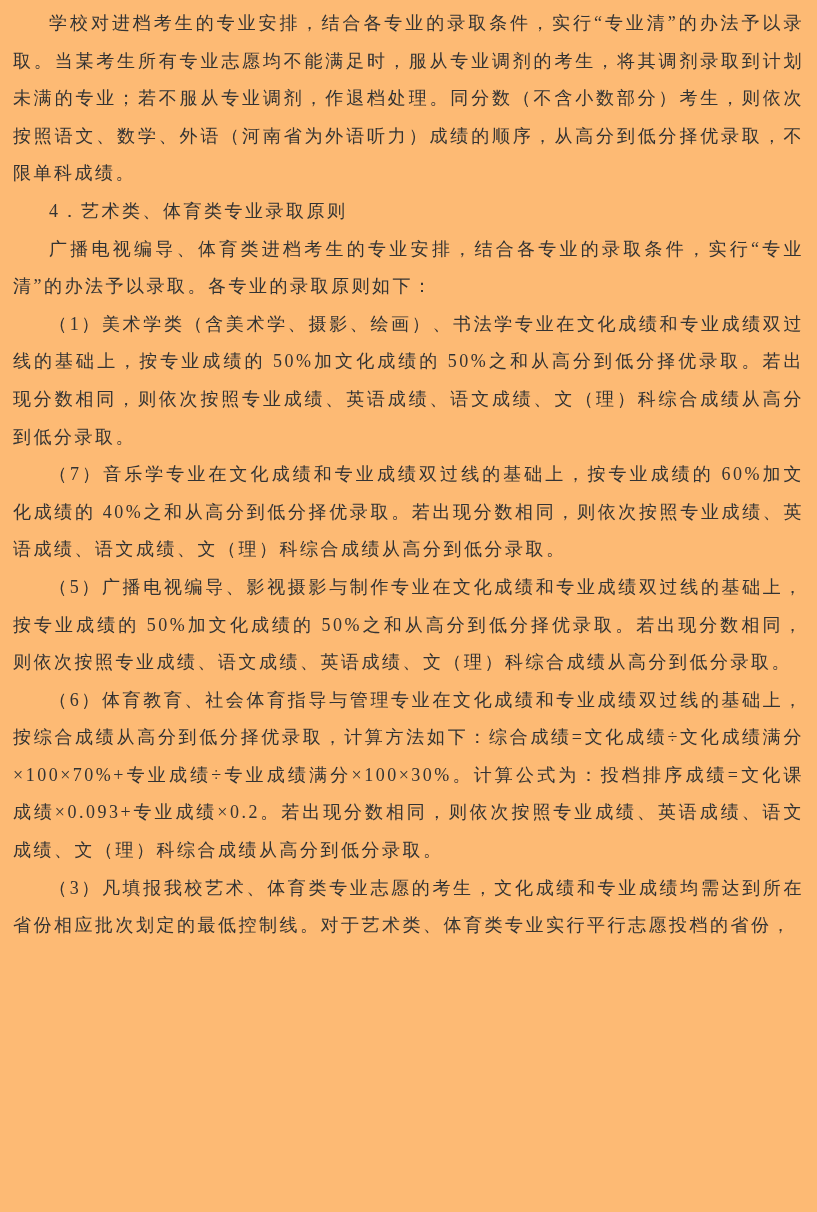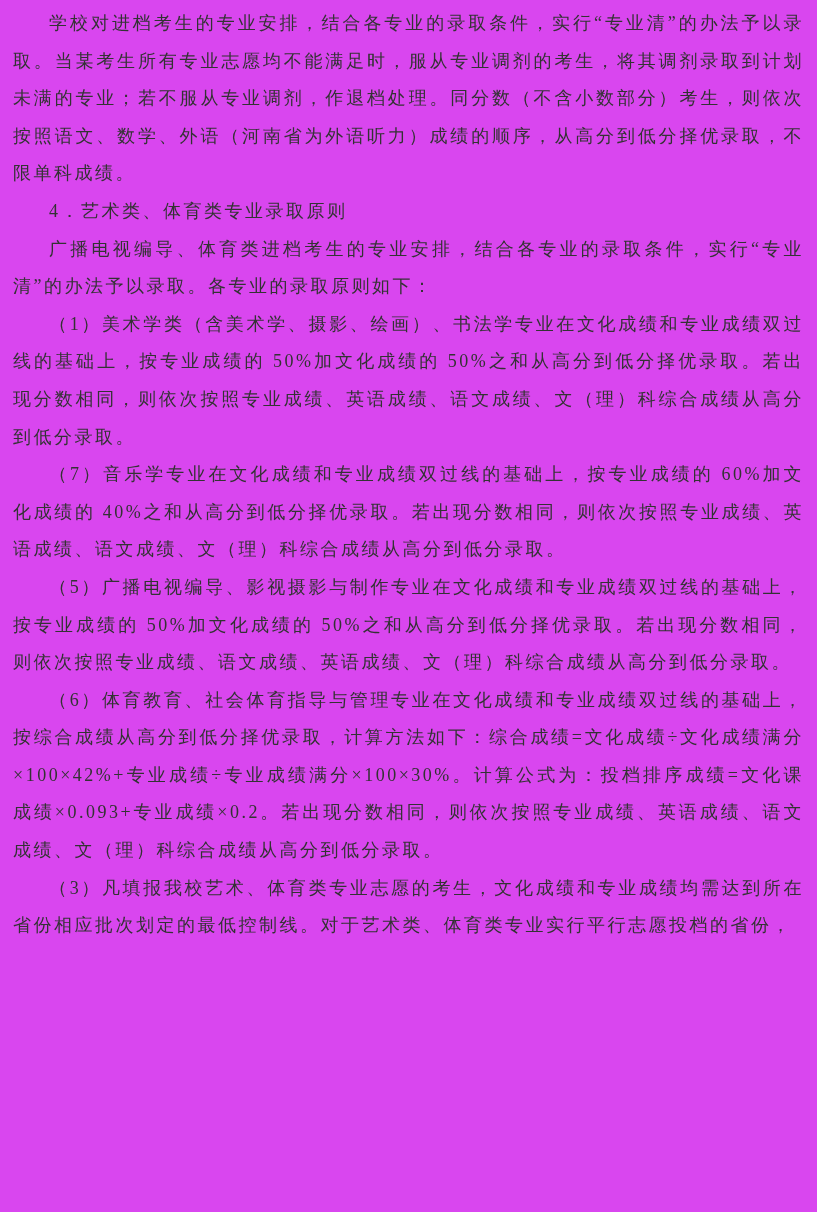--- a/index.html
+++ b/index.html
@@ -27,24 +27,24 @@
   }
   .doc-body p {
     margin: 0;
     padding: 0;
     text-indent: 2em;
   }
 </style>
 </head>
 <body>
 
-<div class="page" style="background: #d946ef;">
+<div class="page" style="background: #fdba74;">
   <div class="doc-body" style="color: rgb(51, 51, 51);">
     <p>学校对进档考生的专业安排，结合各专业的录取条件，实行“专业清”的办法予以录取。当某考生所有专业志愿均不能满足时，服从专业调剂的考生，将其调剂录取到计划未满的专业；若不服从专业调剂，作退档处理。同分数（不含小数部分）考生，则依次按照语文、数学、外语（河南省为外语听力）成绩的顺序，从高分到低分择优录取，不限单科成绩。</p>
     <p>4．艺术类、体育类专业录取原则</p>
     <p>广播电视编导、体育类进档考生的专业安排，结合各专业的录取条件，实行“专业清”的办法予以录取。各专业的录取原则如下：</p>
     <p>（1）美术学类（含美术学、摄影、绘画）、书法学专业在文化成绩和专业成绩双过线的基础上，按专业成绩的 50%加文化成绩的 50%之和从高分到低分择优录取。若出现分数相同，则依次按照专业成绩、英语成绩、语文成绩、文（理）科综合成绩从高分到低分录取。</p>
     <p>（7）音乐学专业在文化成绩和专业成绩双过线的基础上，按专业成绩的 60%加文化成绩的 40%之和从高分到低分择优录取。若出现分数相同，则依次按照专业成绩、英语成绩、语文成绩、文（理）科综合成绩从高分到低分录取。</p>
     <p>（5）广播电视编导、影视摄影与制作专业在文化成绩和专业成绩双过线的基础上，按专业成绩的 50%加文化成绩的 50%之和从高分到低分择优录取。若出现分数相同，则依次按照专业成绩、语文成绩、英语成绩、文（理）科综合成绩从高分到低分录取。</p>
-    <p>（6）体育教育、社会体育指导与管理专业在文化成绩和专业成绩双过线的基础上，按综合成绩从高分到低分择优录取，计算方法如下：综合成绩=文化成绩÷文化成绩满分×100×42%+专业成绩÷专业成绩满分×100×30%。计算公式为：投档排序成绩=文化课成绩×0.093+专业成绩×0.2。若出现分数相同，则依次按照专业成绩、英语成绩、语文成绩、文（理）科综合成绩从高分到低分录取。</p>
+    <p>（6）体育教育、社会体育指导与管理专业在文化成绩和专业成绩双过线的基础上，按综合成绩从高分到低分择优录取，计算方法如下：综合成绩=文化成绩÷文化成绩满分×100×70%+专业成绩÷专业成绩满分×100×30%。计算公式为：投档排序成绩=文化课成绩×0.093+专业成绩×0.2。若出现分数相同，则依次按照专业成绩、英语成绩、语文成绩、文（理）科综合成绩从高分到低分录取。</p>
     <p>（3）凡填报我校艺术、体育类专业志愿的考生，文化成绩和专业成绩均需达到所在省份相应批次划定的最低控制线。对于艺术类、体育类专业实行平行志愿投档的省份，</p>
   </div>
 </div>
 
 </body></html>

